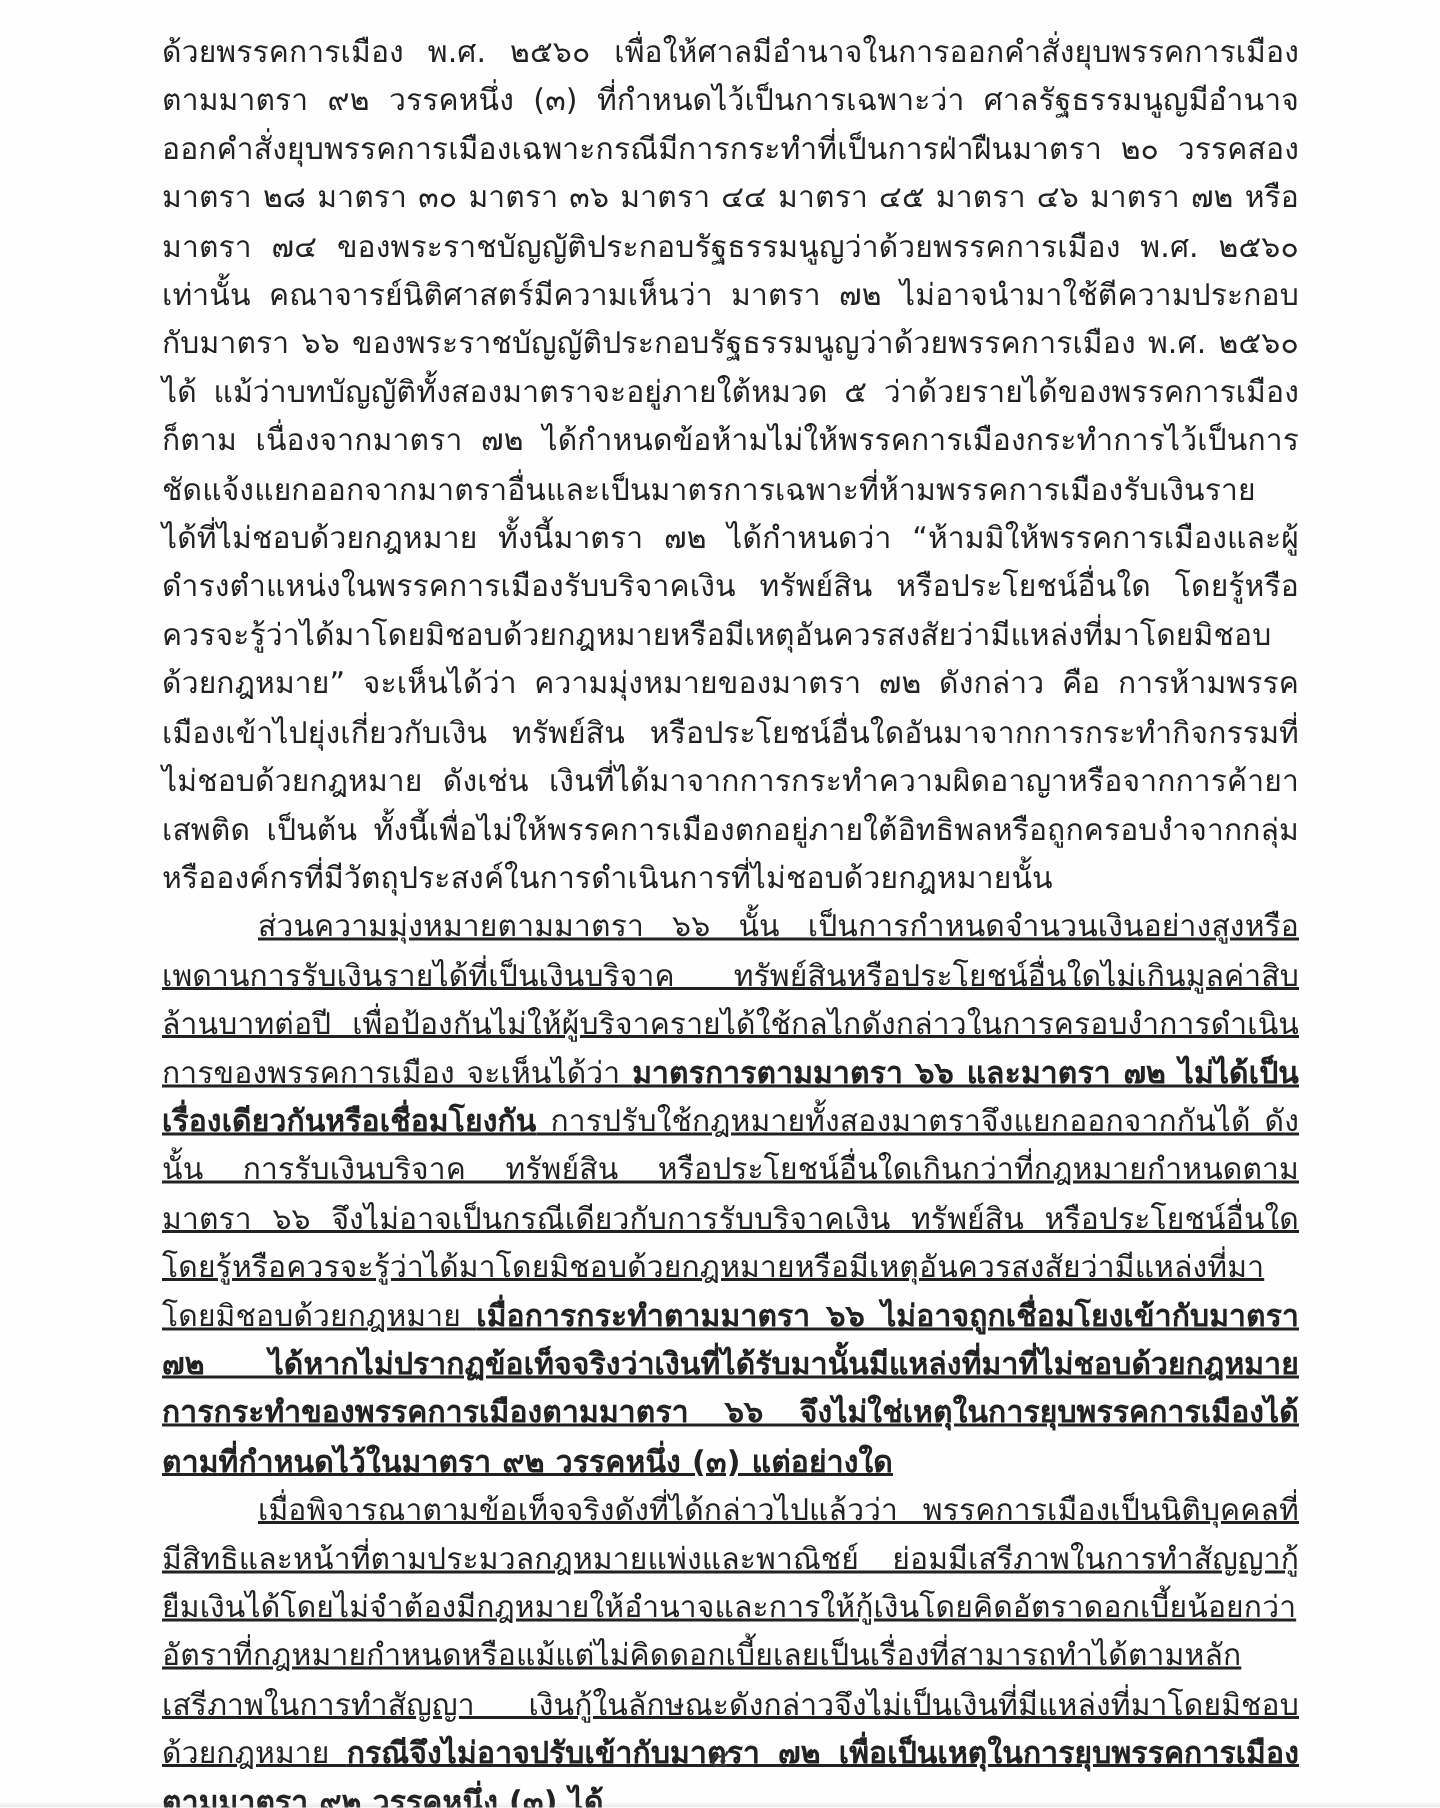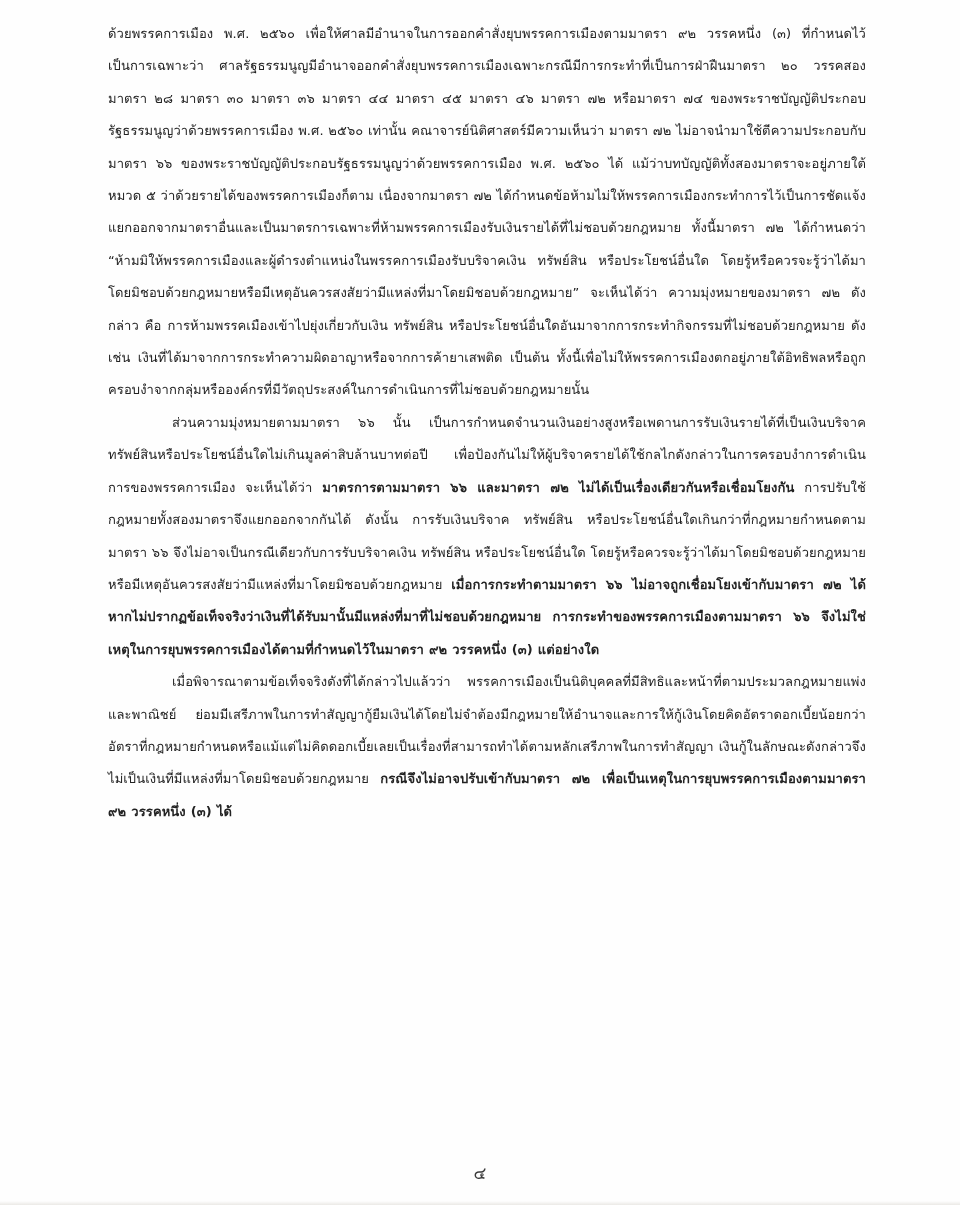--- a/index.html
+++ b/index.html
@@ -27,33 +27,34 @@
     position: absolute;
     left: 108px;
     top: 18px;
     width: 758px;
   }
 
   .para {
     margin: 0 0 0 0;
     text-align: justify;
     text-justify: inter-word;
-    font-size: 13px;
+    font-size: 20px;
     line-height: 32.4px;
     letter-spacing: 0.1px;
     word-spacing: 0.4px;
     color: #222222;
   }
 
   .para.indent {
     text-indent: 64px;
   }
 
   .para + .para {
     margin-top: 0px;
+    text-decoration: underline;
   }
 
   b, .bold {
     font-weight: 700;
   }
 
   .page-number {
     position: absolute;
     left: 0;
     right: 0;

